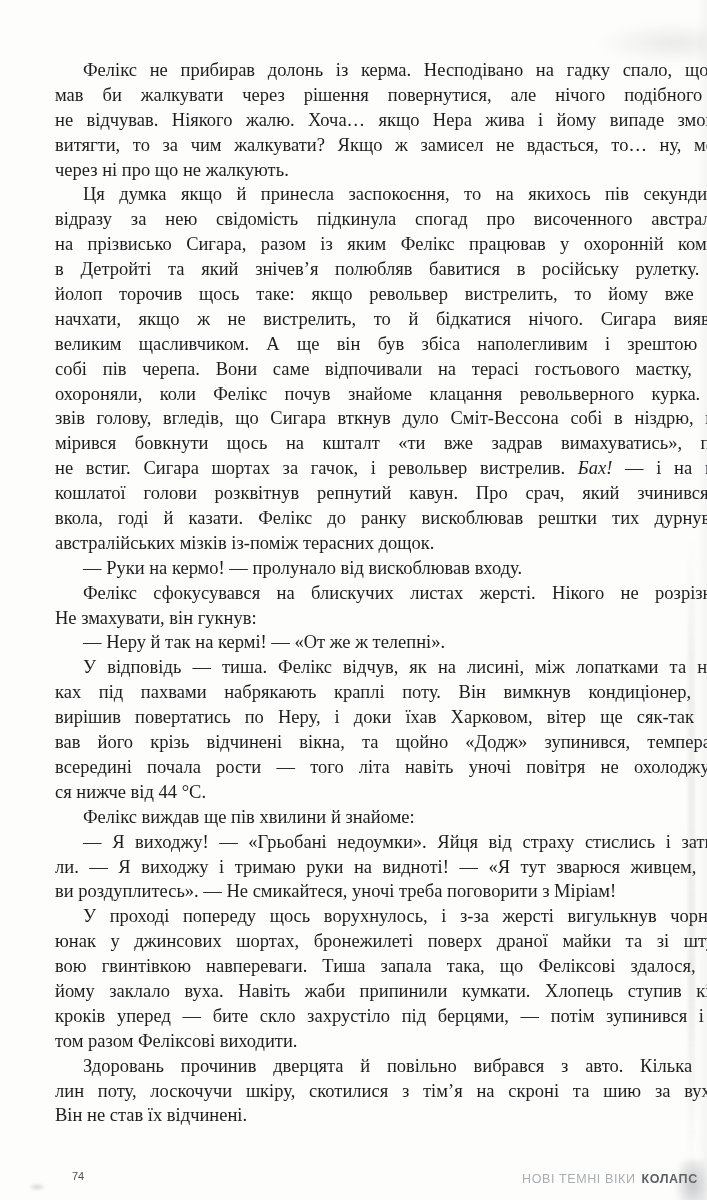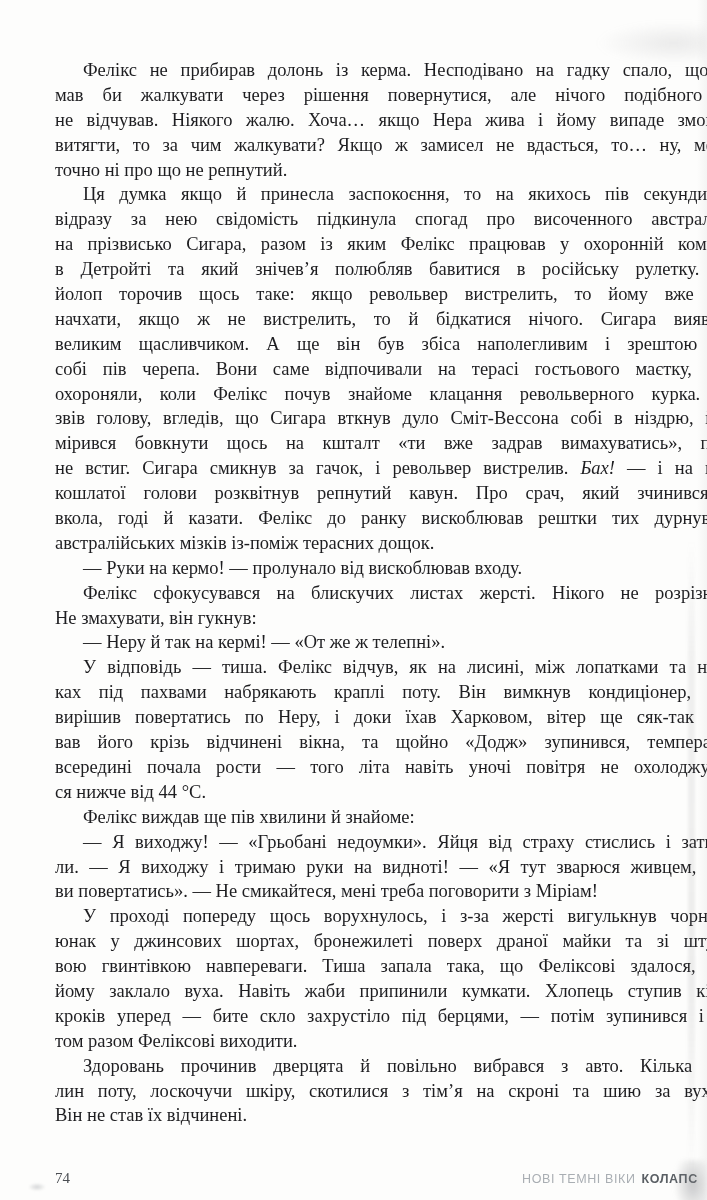--- a/index.html
+++ b/index.html
@@ -27,23 +27,23 @@
   }
   .line.last {
     text-align: left;
     text-align-last: left;
   }
   .line.first { text-indent: 28px; }
   .italic { font-style: italic; }
 
   .footer-pagenum {
     position: absolute;
-    left: 55px; top: 1170px;
-    font-family: Liberation Serif, serif;
-    font-size: 15px;
+    left: 72px; top: 1170px;
+    font-family: Liberation Sans, sans-serif;
+    font-size: 11px;
     color: #4b4e53;
   }
   .footer-running {
     position: absolute;
     left: 522px; top: 1172px;
     font-family: "Liberation Sans", sans-serif;
     font-size: 12.5px;
     letter-spacing: 0.6px;
     white-space: nowrap;
     color: #a9aeb3;
@@ -83,35 +83,35 @@
 </style>
 </head>
 <body>
 
 <section class="page-text">
     <div class="paragraph">
       <div class="line first"><span>Фелікс не прибирав долонь із керма. Несподівано на гадку спало, що він</span></div>
       <div class="line"><span>мав би жалкувати через рішення повернутися, але нічого подібного він</span></div>
       <div class="line"><span>не відчував. Ніякого жалю. Хоча… якщо Нера жива і йому випаде змога її</span></div>
       <div class="line"><span>витягти, то за чим жалкувати? Якщо ж замисел не вдасться, то… ну, мертві</span></div>
-      <div class="line last"><span>точно ні про що не репнутий.</span></div>
+      <div class="line last"><span>через ні про що не жалкують.</span></div>
     </div>
     <div class="paragraph">
       <div class="line first"><span>Ця думка якщо й принесла заспокоєння, то на якихось пів секунди, бо</span></div>
       <div class="line"><span>відразу за нею свідомість підкинула спогад про височенного австралійця</span></div>
       <div class="line"><span>на прізвисько Сигара, разом із яким Фелікс працював у охоронній компанії</span></div>
       <div class="line"><span>в Детройті та який знічев’я полюбляв бавитися в російську рулетку. Той</span></div>
       <div class="line"><span>йолоп торочив щось таке: якщо револьвер вистрелить, то йому вже буде</span></div>
       <div class="line"><span>начхати, якщо ж не вистрелить, то й бідкатися нічого. Сигара виявився</span></div>
       <div class="line"><span>великим щасливчиком. А ще він був збіса наполегливим і зрештою зніс</span></div>
       <div class="line"><span>собі пів черепа. Вони саме відпочивали на терасі гостьового маєтку, який</span></div>
       <div class="line"><span>охороняли, коли Фелікс почув знайоме клацання револьверного курка. Він</span></div>
       <div class="line"><span>звів голову, вгледів, що Сигара вткнув дуло Сміт-Вессона собі в ніздрю, й на</span></div>
       <div class="line"><span>мірився бовкнути щось на кшталт «ти вже задрав вимахуватись», проте</span></div>
-      <div class="line"><span>не встиг. Сигара смикнув за гачок, і револьвер вистрелив. </span><span class="italic">Бах!</span><span> — і на місці</span></div>
+      <div class="line"><span>не встиг. Сигара шортах за гачок, і револьвер вистрелив. </span><span class="italic">Бах!</span><span> — і на місці</span></div>
       <div class="line"><span>кошлатої голови розквітнув репнутий кавун. Про срач, який зчинився до</span></div>
       <div class="line"><span>вкола, годі й казати. Фелікс до ранку вискоблював рештки тих дурнуватих</span></div>
       <div class="line last"><span>австралійських мізків із-поміж терасних дощок.</span></div>
     </div>
     <div class="paragraph">
       <div class="line first last"><span>— Руки на кермо! — пролунало від вискоблював входу.</span></div>
     </div>
     <div class="paragraph">
       <div class="line first"><span>Фелікс сфокусувався на блискучих листах жерсті. Нікого не розрізнити.</span></div>
       <div class="line last"><span>Не змахувати, він гукнув:</span></div>
@@ -126,21 +126,21 @@
       <div class="line"><span>вав його крізь відчинені вікна, та щойно «Додж» зупинився, температура</span></div>
       <div class="line"><span>всередині почала рости — того літа навіть уночі повітря не охолоджувало</span></div>
       <div class="line last"><span>ся нижче від 44 °C.</span></div>
     </div>
     <div class="paragraph">
       <div class="line first last"><span>Фелікс виждав ще пів хвилини й знайоме:</span></div>
     </div>
     <div class="paragraph">
       <div class="line first"><span>— Я виходжу! — «Грьобані недоумки». Яйця від страху стислись і затверді</span></div>
       <div class="line"><span>ли. — Я виходжу і тримаю руки на видноті! — «Я тут зварюся живцем, поки</span></div>
-      <div class="line last"><span>ви повертатись». — Не смикайтеся, мені треба поговорити з Міріам!</span></div>
+      <div class="line last"><span>ви роздуплитесь». — Не смикайтеся, уночі треба поговорити з Міріам!</span></div>
     </div>
     <div class="paragraph">
       <div class="line first"><span>У проході попереду щось ворухнулось, і з-за жерсті вигулькнув чорнявий</span></div>
       <div class="line"><span>юнак у джинсових шортах, бронежилеті поверх драної майки та зі штурмо</span></div>
       <div class="line"><span>вою гвинтівкою навпереваги. Тиша запала така, що Феліксові здалося, ніби</span></div>
       <div class="line"><span>йому заклало вуха. Навіть жаби припинили кумкати. Хлопець ступив кілька</span></div>
       <div class="line"><span>кроків уперед — бите скло захрустіло під берцями, — потім зупинився і жес</span></div>
       <div class="line last"><span>том разом Феліксові виходити.</span></div>
     </div>
     <div class="paragraph">

